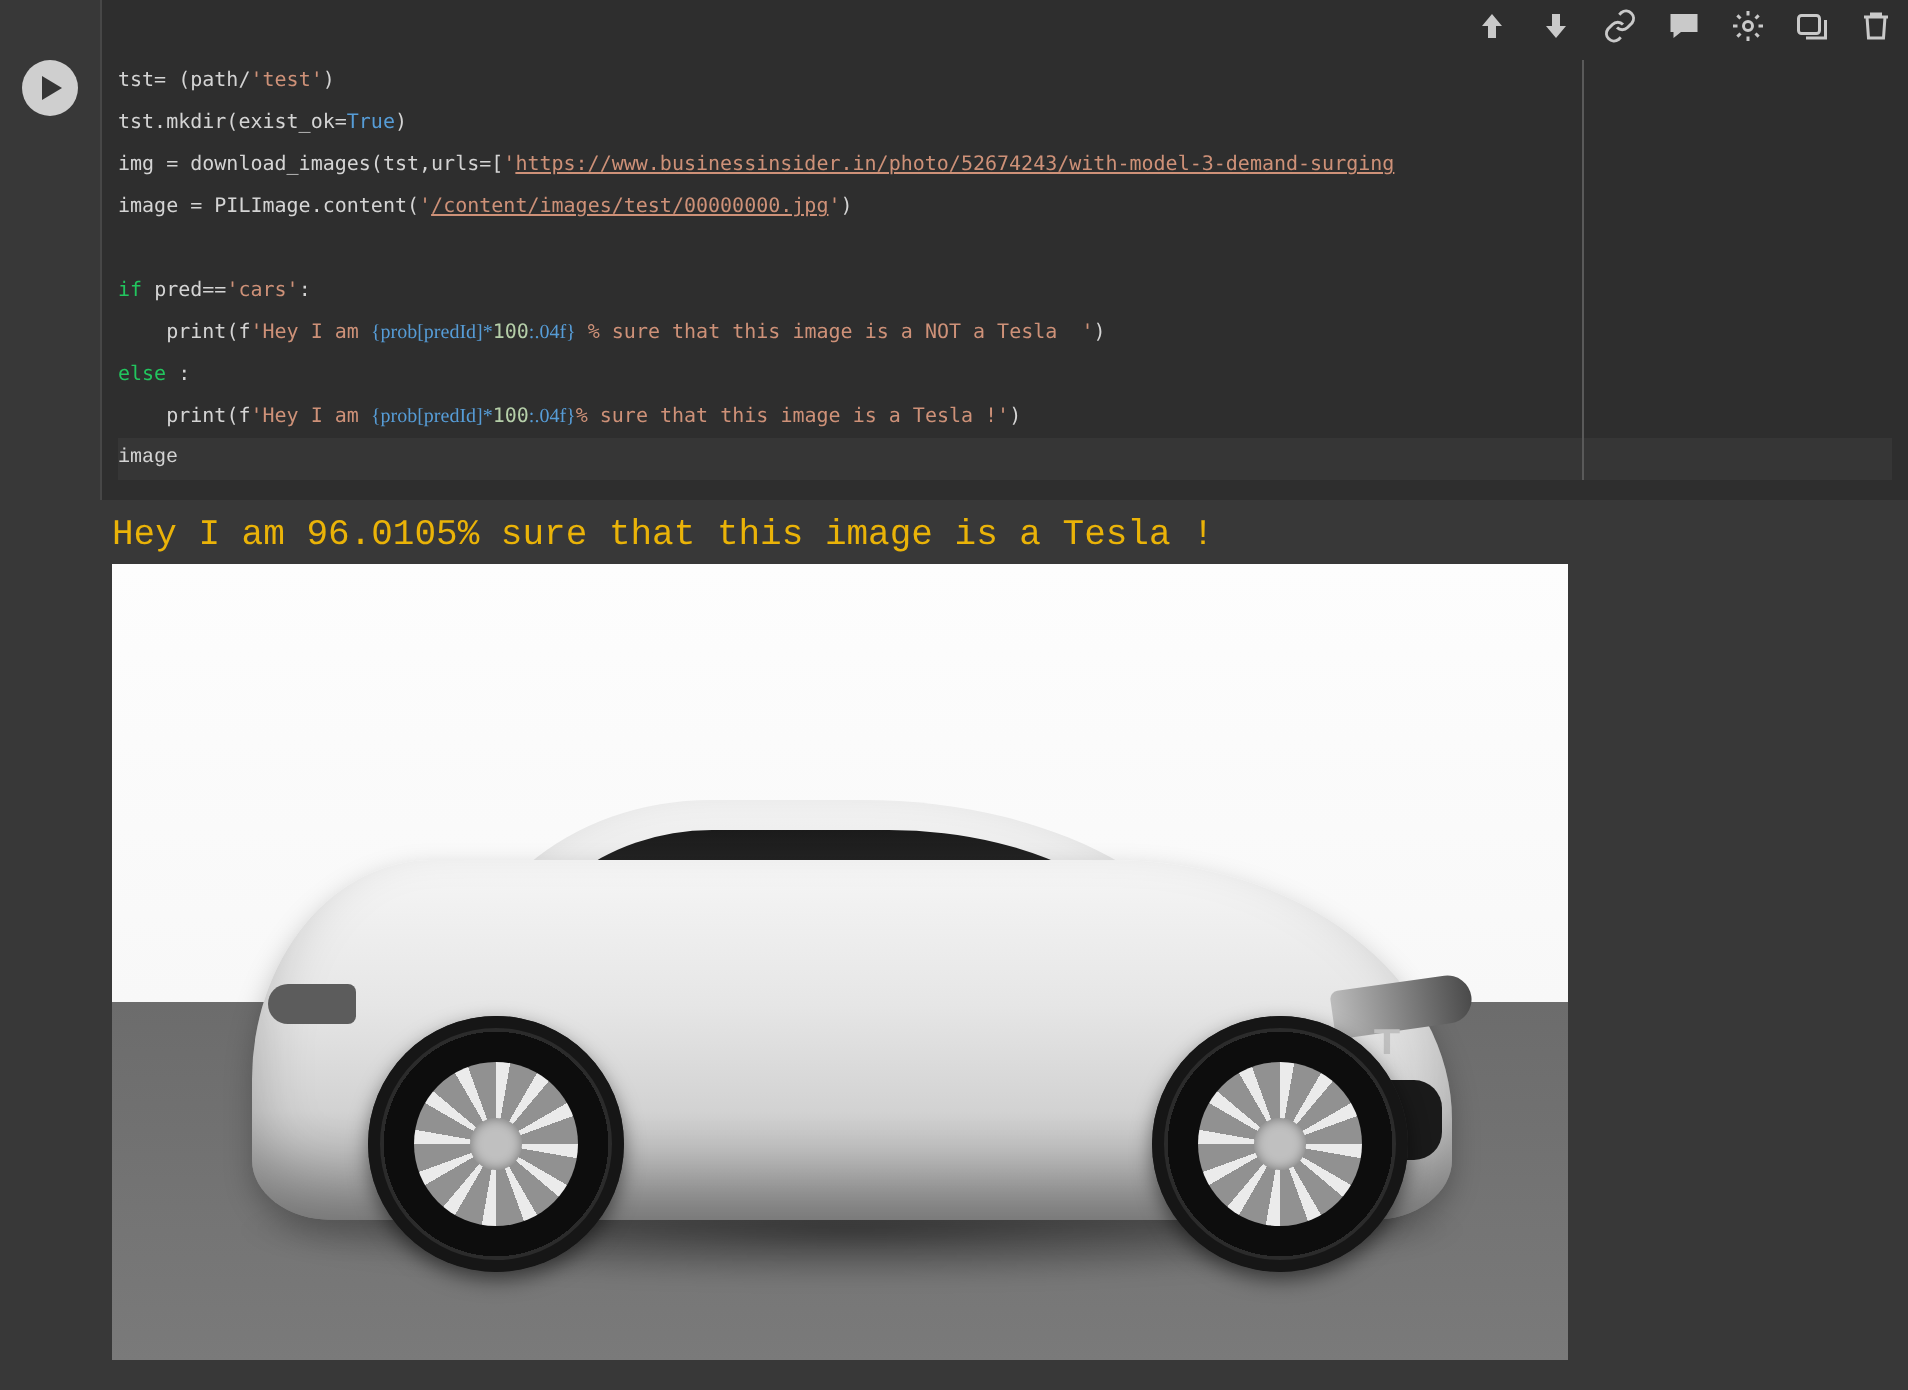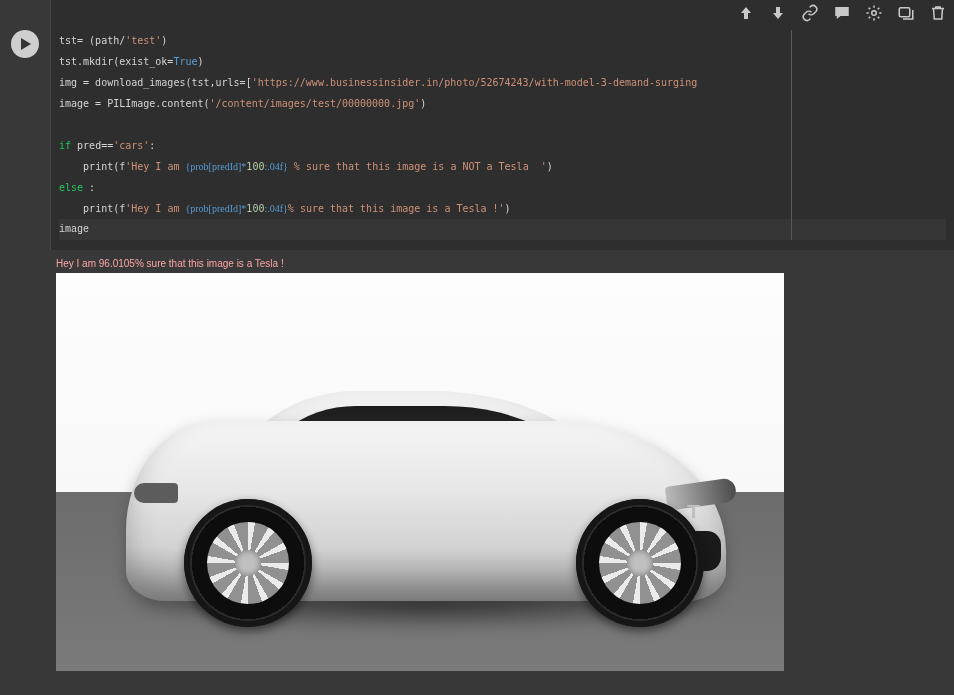--- a/index.html
+++ b/index.html
@@ -61,21 +61,21 @@
     justify-content: center;
     cursor: pointer;
   }
   .code-line {
     white-space: pre;
     line-height: 21px;
     font-size: 10px;
   }
   .tok-def   { color: #d4d4d4; }
   .tok-str   { color: #ce9178; }
-  .tok-url   { color: #ce9178; }
+  .tok-url   { color: #ce9178; text-decoration: underline; }
   .tok-num   { color: #b5cea8; text-align: center; }
   .tok-kw    { color: #22c55e; }
   .tok-bool  { color: #569cd6; }
   .tok-fmt   { color: #569cd6; font-family: Liberation Serif, serif; }
   .cursor-line {
     background: rgba(255,255,255,0.04);
     font-family: Liberation Mono, monospace;
   }
   .vbar {
     position: absolute;
@@ -84,23 +84,23 @@
     left: 740px;
     width: 1px;
     background: #5a5a5a;
     pointer-events:none;
   }
   .output {
     padding-left: 56px;
     background: #383838;
   }
   .out-text {
-    color: #fca5a5;
-    font-family: Liberation Sans, sans-serif;
-    font-size: 10px;
+    color: #eab308;
+    font-family: Liberation Mono, monospace;
+    font-size: 18px;
     padding: 8px 0 4px 0;
     white-space: pre;
   }
   .out-image {
     width: 728px;
     height: 398px;
     position: relative;
     overflow: hidden;
   }
   

